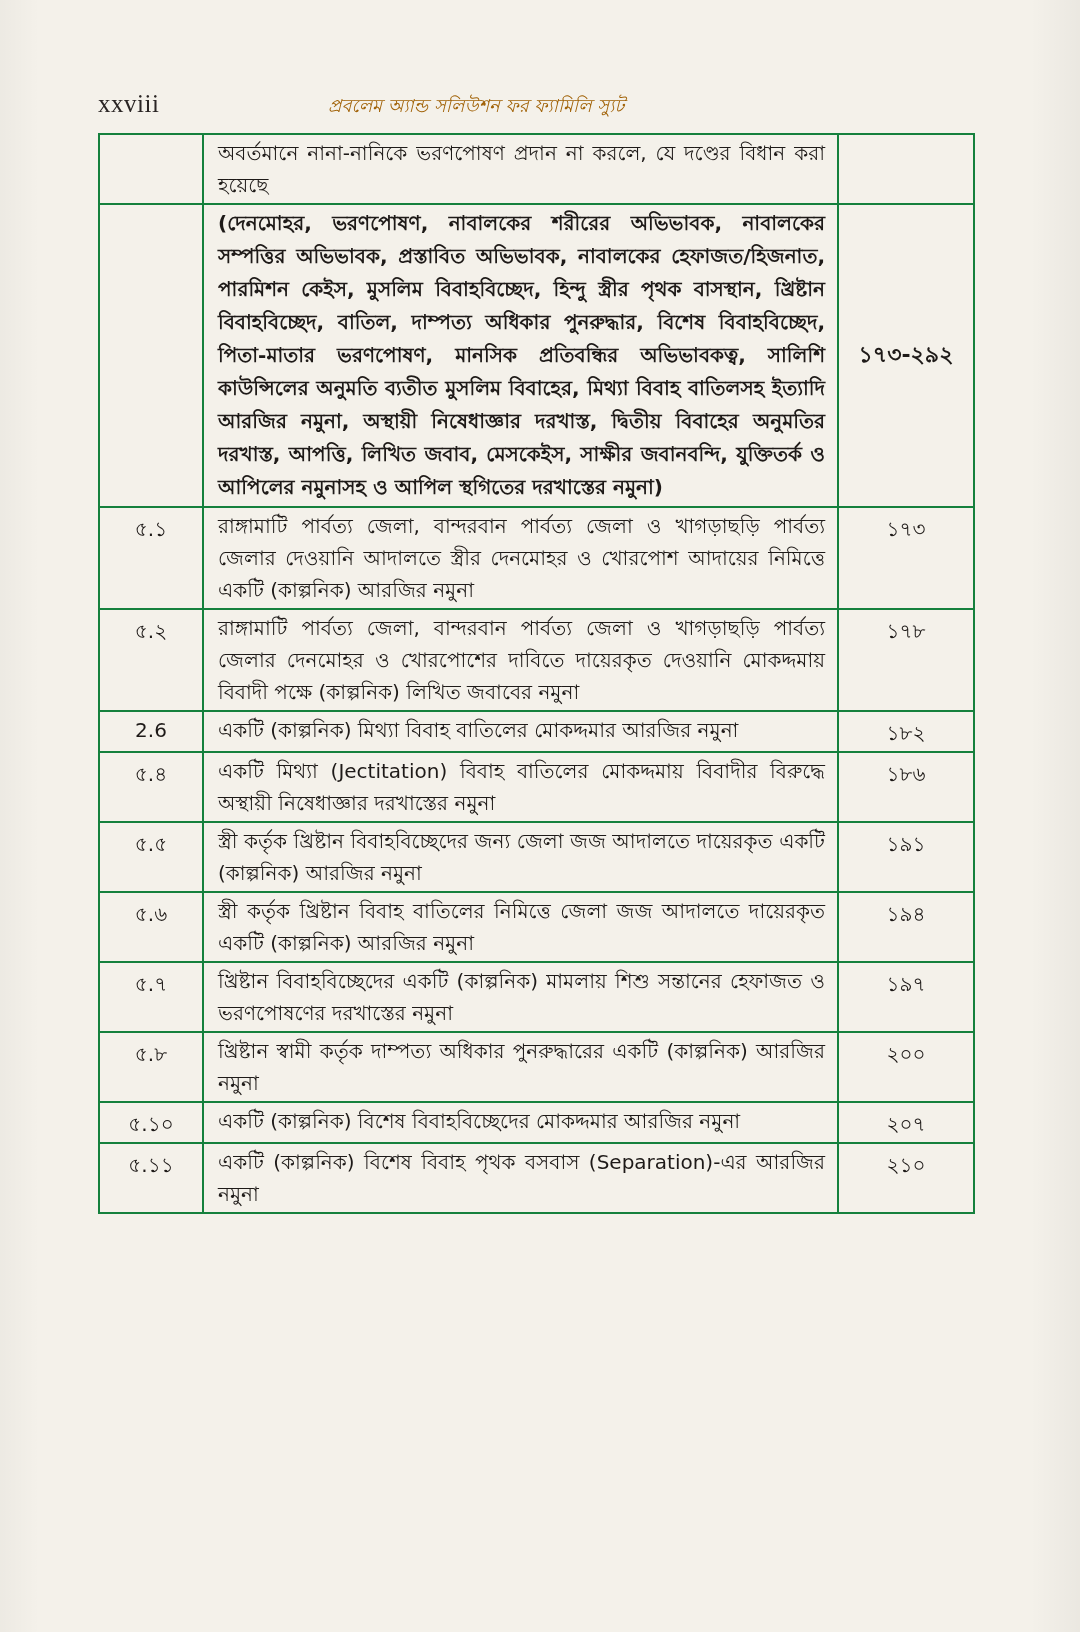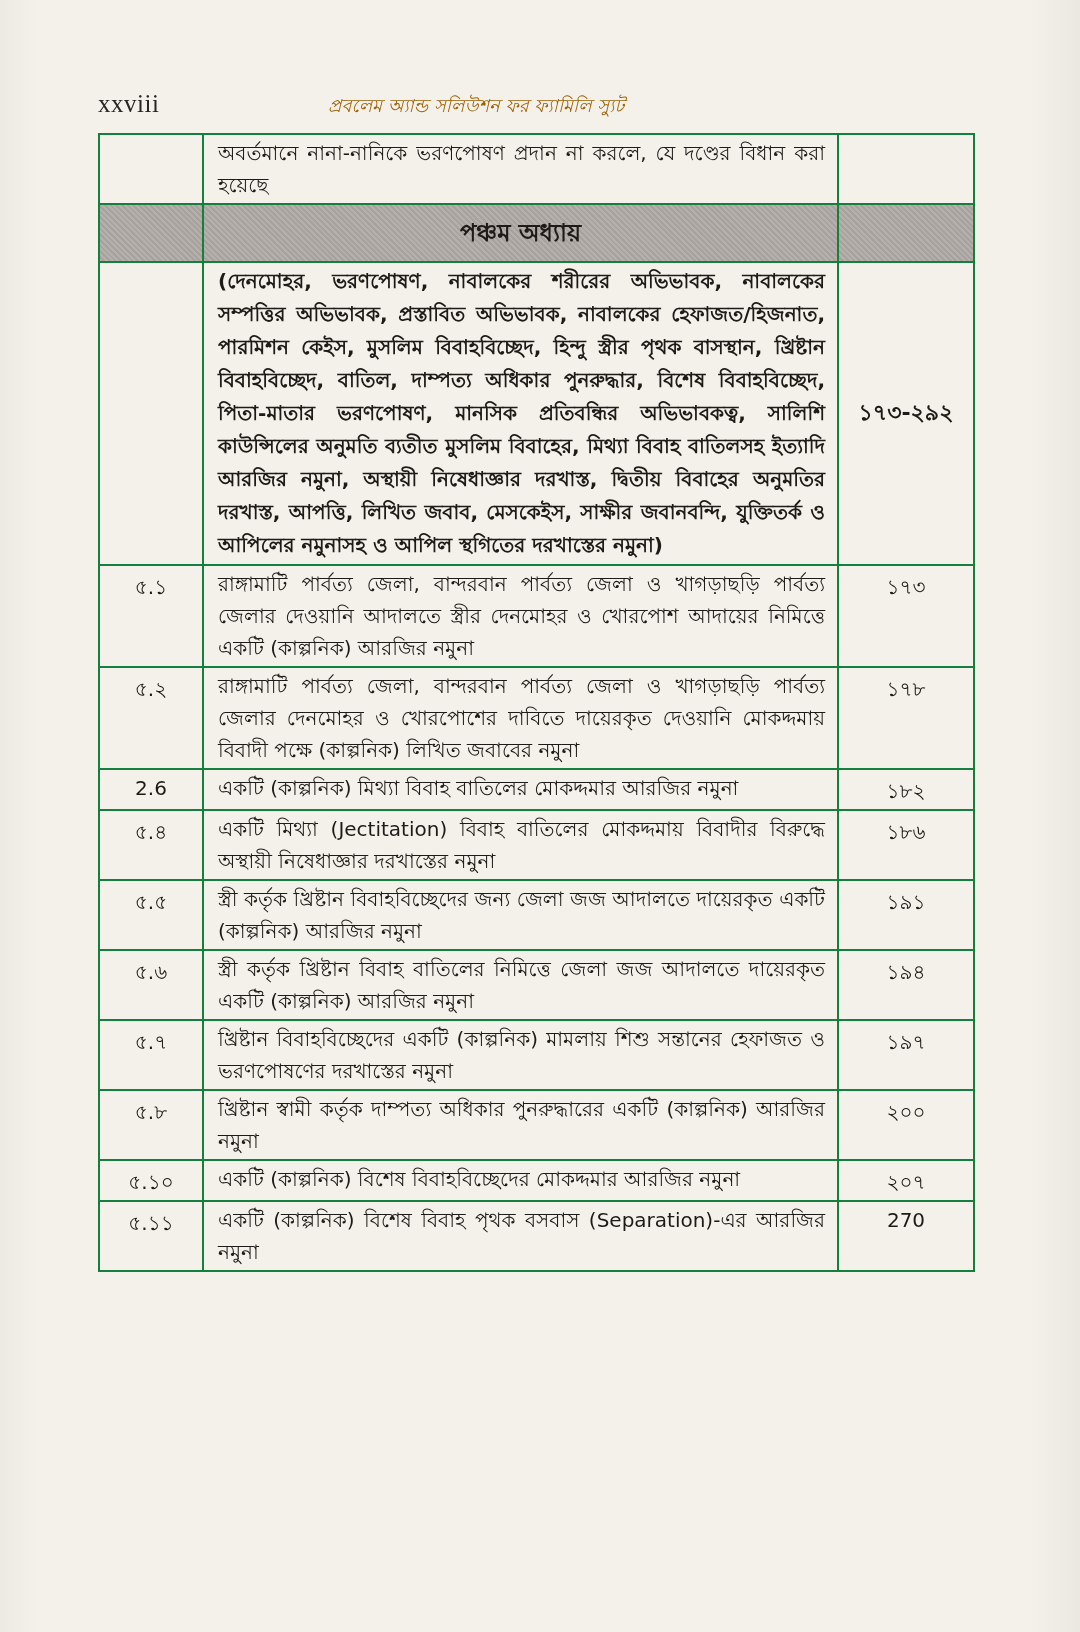--- a/index.html
+++ b/index.html
@@ -118,25 +118,20 @@
     <col class="c-num">
     <col class="c-title">
     <col class="c-page">
   </colgroup>
   <tbody>
     <tr>
       <td class="num"></td>
       <td class="title">অবর্তমানে নানা-নানিকে ভরণপোষণ প্রদান না করলে, যে দণ্ডের বিধান করা হয়েছে</td>
       <td class="page"></td>
     </tr>
-    <tr class="chapter">
-      <td></td>
-      <td class="title">পঞ্চম অধ্যায়</td>
-      <td></td>
-    </tr>
     <tr class="summary">
       <td class="num"></td>
       <td class="title">(দেনমোহর, ভরণপোষণ, নাবালকের শরীরের অভিভাবক, নাবালকের সম্পত্তির অভিভাবক, প্রস্তাবিত অভিভাবক, নাবালকের হেফাজত/হিজনাত, পারমিশন কেইস, মুসলিম বিবাহবিচ্ছেদ, হিন্দু স্ত্রীর পৃথক বাসস্থান, খ্রিষ্টান বিবাহবিচ্ছেদ, বাতিল, দাম্পত্য অধিকার পুনরুদ্ধার, বিশেষ বিবাহবিচ্ছেদ, পিতা-মাতার ভরণপোষণ, মানসিক প্রতিবন্ধির অভিভাবকত্ব, সালিশি কাউন্সিলের অনুমতি ব্যতীত মুসলিম বিবাহের, মিথ্যা বিবাহ বাতিলসহ ইত্যাদি আরজির নমুনা, অস্থায়ী নিষেধাজ্ঞার দরখাস্ত, দ্বিতীয় বিবাহের অনুমতির দরখাস্ত, আপত্তি, লিখিত জবাব, মেসকেইস, সাক্ষীর জবানবন্দি, যুক্তিতর্ক ও আপিলের নমুনাসহ ও আপিল স্থগিতের দরখাস্তের নমুনা)</td>
       <td class="page">১৭৩-২৯২</td>
     </tr>
     <tr>
       <td class="num">৫.১</td>
       <td class="title">রাঙ্গামাটি পার্বত্য জেলা, বান্দরবান পার্বত্য জেলা ও খাগড়াছড়ি পার্বত্য জেলার দেওয়ানি আদালতে স্ত্রীর দেনমোহর ও খোরপোশ আদায়ের নিমিত্তে একটি (কাল্পনিক) আরজির নমুনা</td>
       <td class="page">১৭৩</td>
     </tr>
@@ -176,16 +171,16 @@
       <td class="page">২০০</td>
     </tr>
     <tr>
       <td class="num">৫.১০</td>
       <td class="title">একটি (কাল্পনিক) বিশেষ বিবাহবিচ্ছেদের মোকদ্দমার আরজির নমুনা</td>
       <td class="page">২০৭</td>
     </tr>
     <tr>
       <td class="num">৫.১১</td>
       <td class="title">একটি (কাল্পনিক) বিশেষ বিবাহ পৃথক বসবাস (Separation)-এর আরজির নমুনা</td>
-      <td class="page">270</td>
+      <td class="page">২১০</td>
     </tr>
   </tbody>
 </table>
 
 </body></html>

